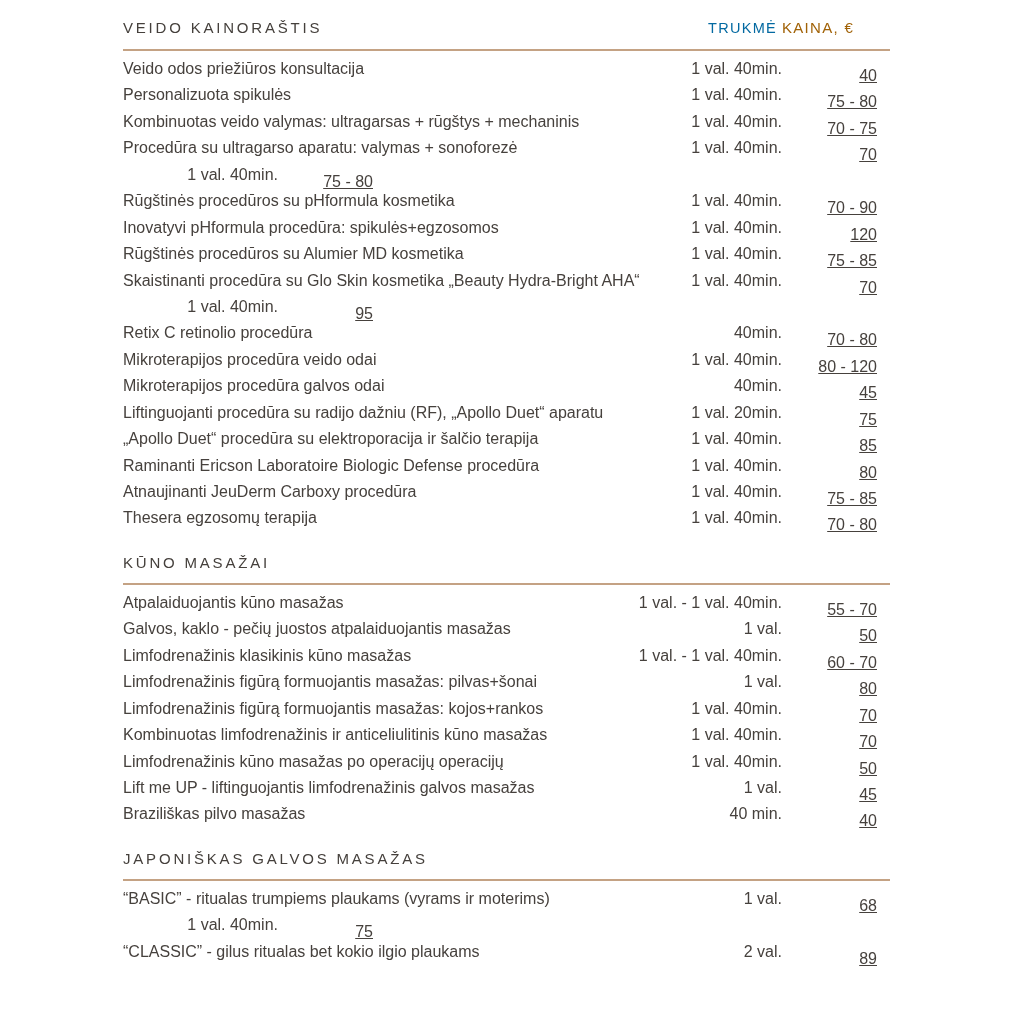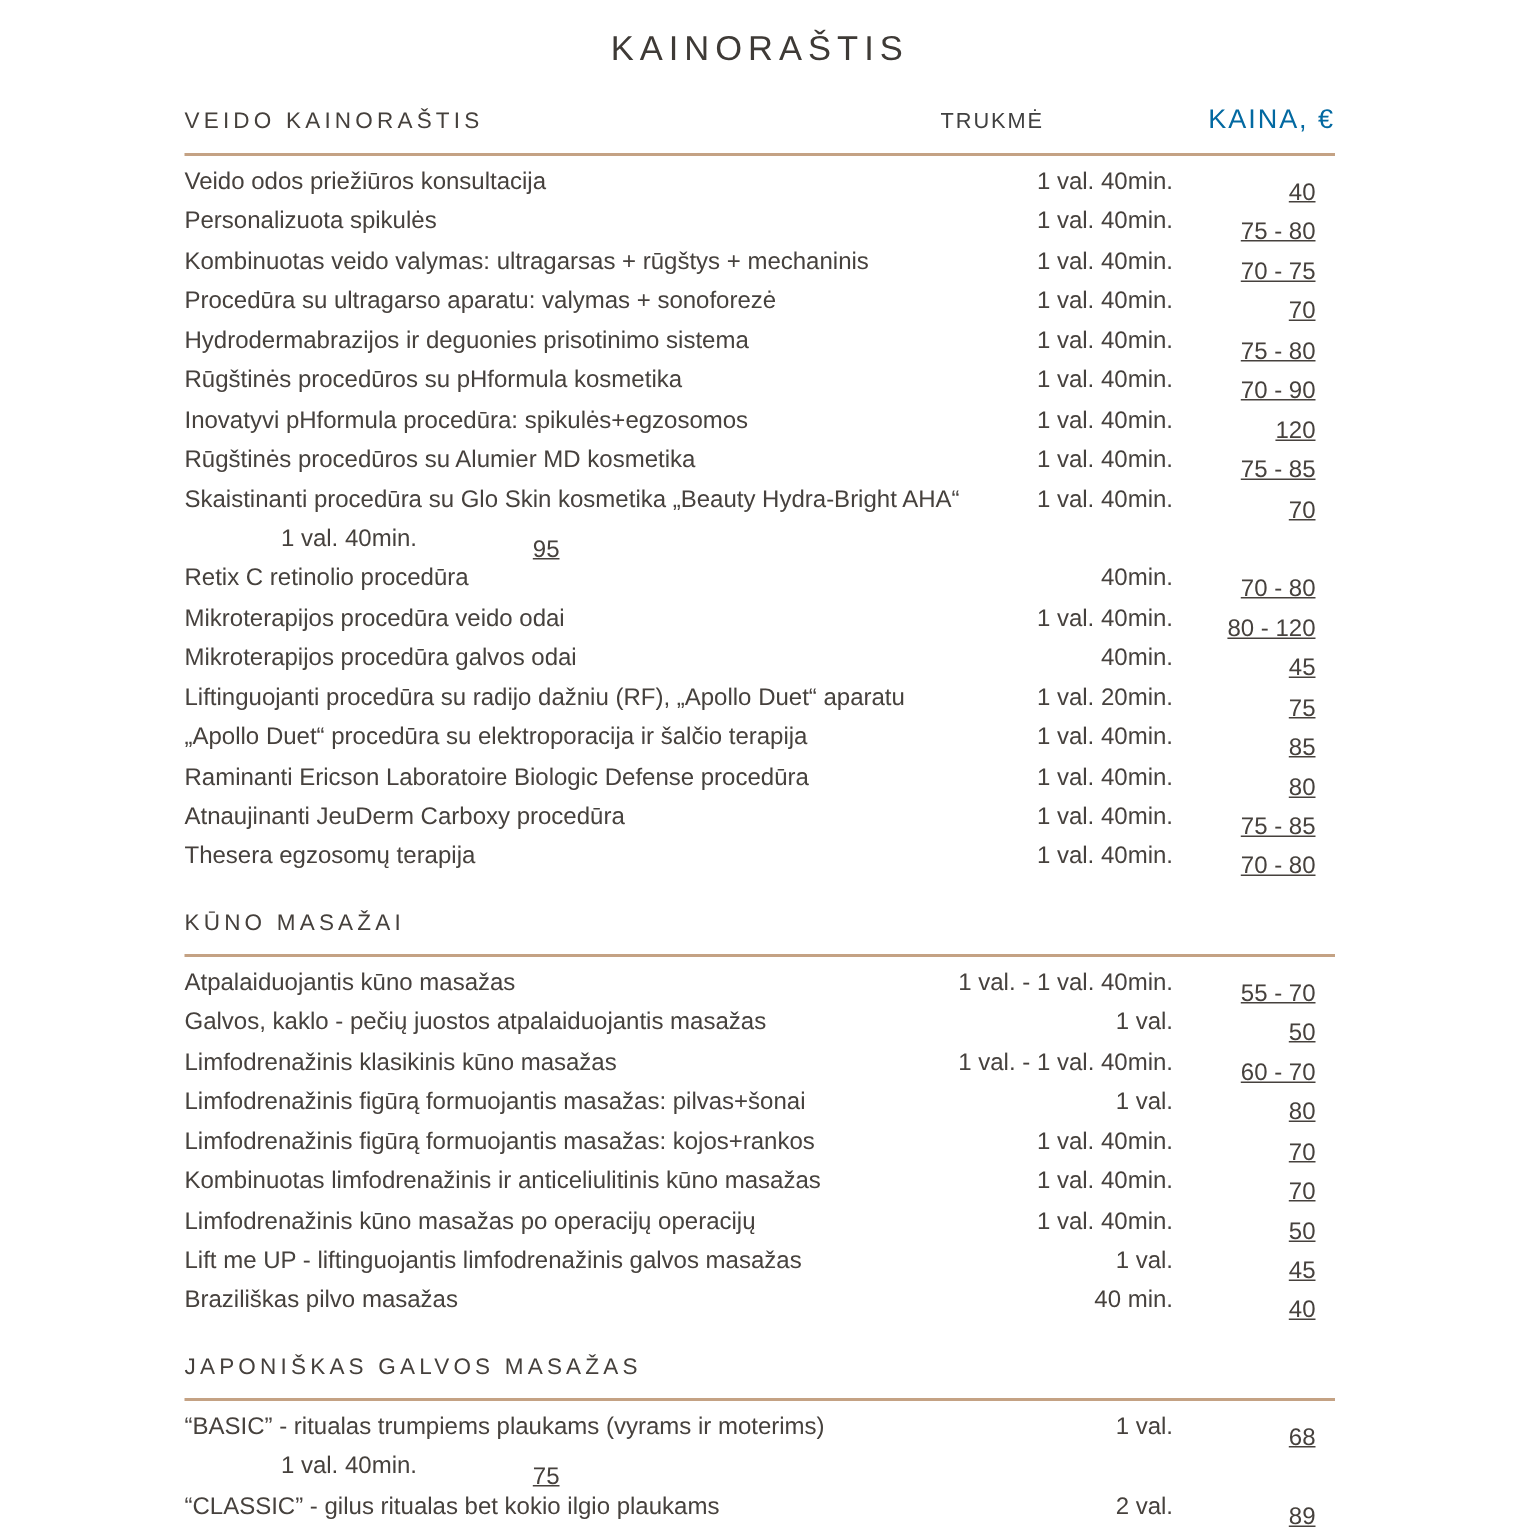--- a/index.html
+++ b/index.html
@@ -44,33 +44,33 @@
     color: #45403c;
     white-space: nowrap;
   }
   .col-heads {
     margin-left: auto;
     display: flex;
     align-items: baseline;
   }
   .col-head-duration {
     width: 155px;
+    text-align: right;
     font-size: 14.5px;
     letter-spacing: 1.3px;
-    color: #404040;
+    color: #0369a1;
     padding-right: 5px;
     box-sizing: border-box;
     white-space: nowrap;
   }
   .col-head-price {
     width: 108px;
-    text-align: right;
-    font-size: 18px;
+    font-size: 15px;
     letter-spacing: 1.3px;
-    color: #0369a1;
+    color: #a16207;
     white-space: nowrap;
   }
   .divider {
     height: 2px;
     background: #c4a284;
     margin-bottom: 5px;
   }
   .rows { }
   .row {
     display: flex;
@@ -99,21 +99,20 @@
     white-space: nowrap;
     position: relative;
     top: 7px;
     text-decoration: underline;
   }
 </style>
 </head>
 <body>
 
 <div class="page">
-  <h1 class="page-title">KAINORAŠTIS</h1>
   <div id="sections">
       <div class="section">
         <div class="section-head">
           <span class="section-title">VEIDO KAINORAŠTIS</span>
           <span class="col-heads">
             <span class="col-head-duration">TRUKMĖ</span>
             <span class="col-head-price">KAINA, €</span>
           </span>
         </div>
         <div class="divider"></div>
@@ -132,21 +131,20 @@
             <span class="name">Kombinuotas veido valymas: ultragarsas + rūgštys + mechaninis</span>
             <span class="duration">1 val. 40min.</span>
             <span class="price">70 - 75</span>
           </div>
           <div class="row">
             <span class="name">Procedūra su ultragarso aparatu: valymas + sonoforezė</span>
             <span class="duration">1 val. 40min.</span>
             <span class="price">70</span>
           </div>
           <div class="row">
-            <span class="name">Hydrodermabrazijos ir deguonies prisotinimo sistema</span>
             <span class="duration">1 val. 40min.</span>
             <span class="price">75 - 80</span>
           </div>
           <div class="row">
             <span class="name">Rūgštinės procedūros su pHformula kosmetika</span>
             <span class="duration">1 val. 40min.</span>
             <span class="price">70 - 90</span>
           </div>
           <div class="row">
             <span class="name">Inovatyvi pHformula procedūra: spikulės+egzosomos</span>

